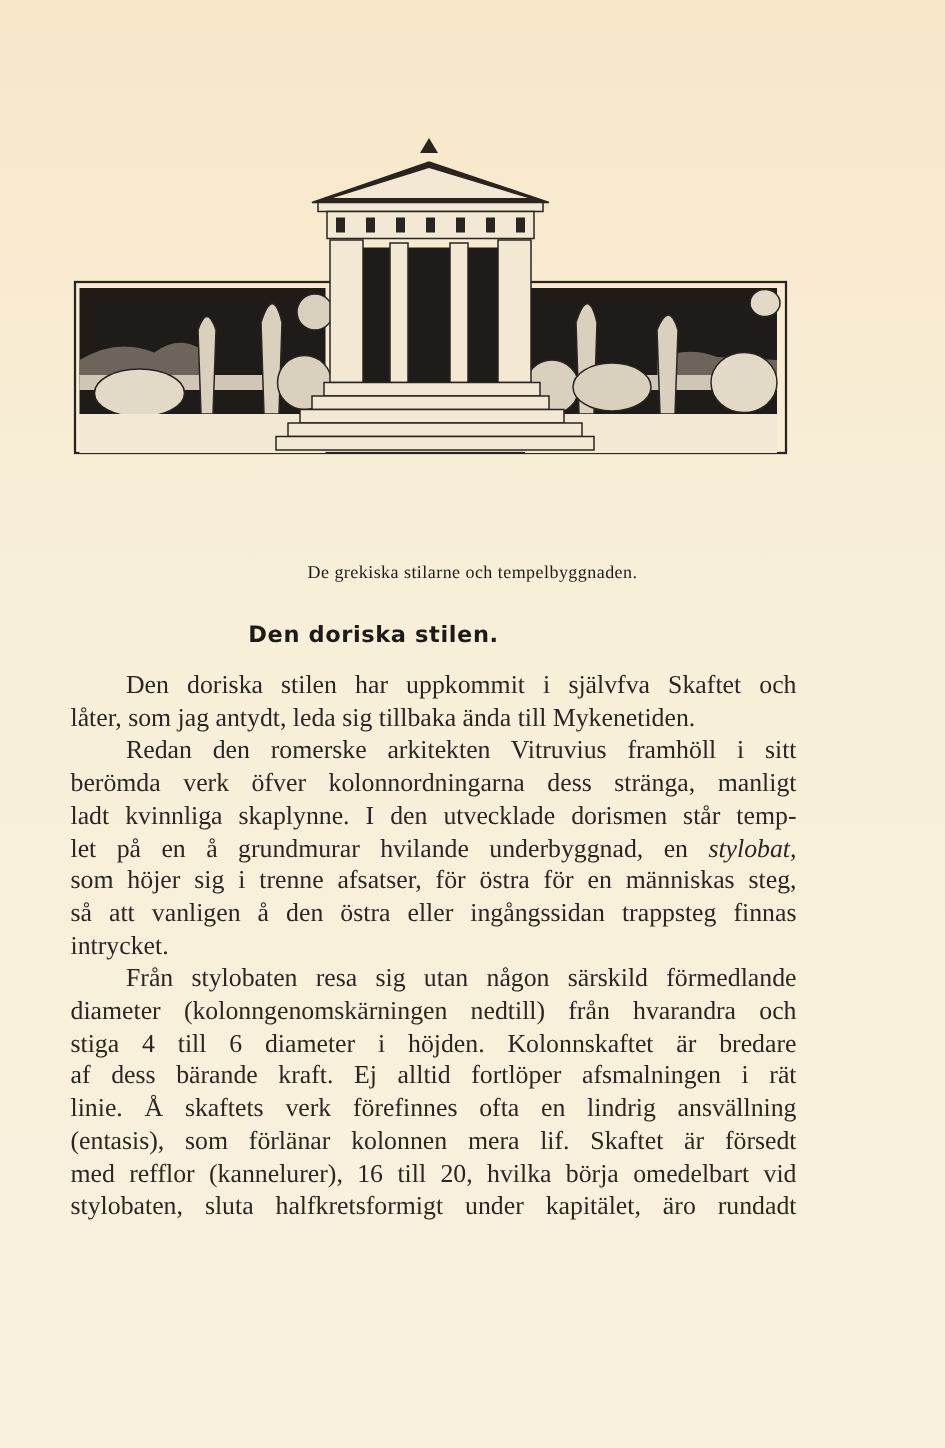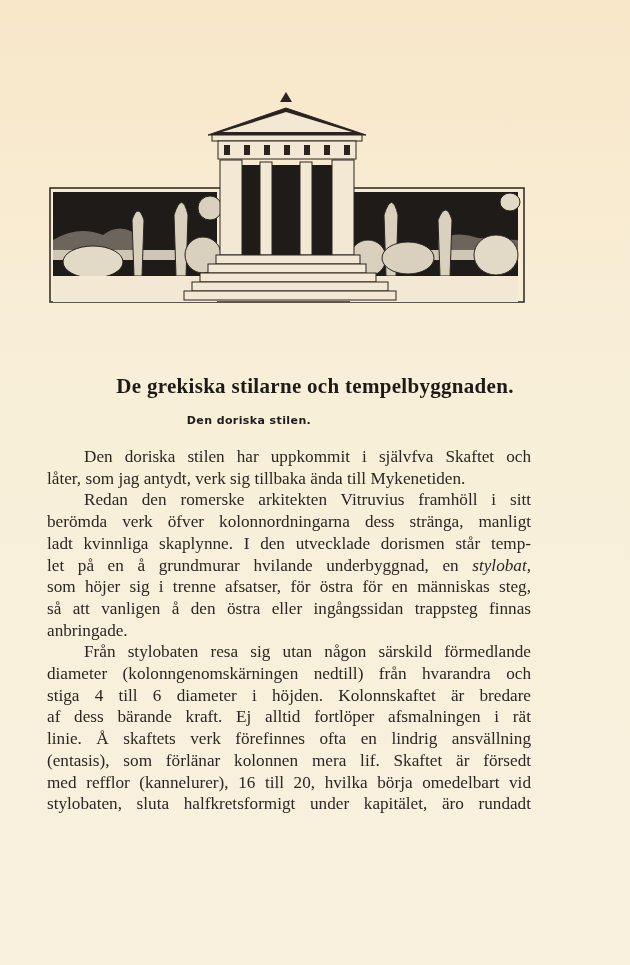--- a/index.html
+++ b/index.html
@@ -12,26 +12,26 @@
     .page {
       position: relative; width: 630px; height: 965px;
       background: linear-gradient(180deg, #f8e7c9 0%, #f8efd9 40%, #f9f1de 100%);
     }
     .illustration {
       position: absolute; left: 48px; top: 90px; width: 478px; height: 215px;
     }
     .title {
       position: absolute; left: 0; width: 630px; top: 374px;
       text-align: center; font-family: "Liberation Serif", serif;
-      font-weight: bold; font-size: 21px; letter-spacing: 0.3px; color: #1e1a17;
+      font-weight: normal; font-size: 12px; letter-spacing: 0.3px; color: #1e1a17;
     }
     .subtitle {
       position: absolute; left: 0; width: 498px; top: 414px;
       text-align: center; font-family: "DejaVu Sans", sans-serif;
-      font-weight: bold; font-size: 11px; letter-spacing: 0.4px; color: #1e1a17;
+      font-weight: bold; font-size: 15px; letter-spacing: 0.4px; color: #1e1a17;
     }
     .body {
       position: absolute; left: 47px; top: 446px; width: 484px;
       font-family: "Liberation Serif", serif; font-size: 17.2px; line-height: 21.7px;
       color: #2b2622;
     }
     .line { display: block; white-space: nowrap; text-align: justify; text-align-last: justify; }
     .line.last { text-align-last: left; }
     .indent { padding-left: 37px; }
     em { }
@@ -92,28 +92,28 @@
     <rect x="152" y="183" width="176" height="9" fill="#f3e8d3" stroke="#2a2420"></rect>
     <rect x="144" y="192" width="196" height="9" fill="#f3e8d3" stroke="#2a2420"></rect>
     <rect x="136" y="201" width="212" height="9" fill="#f3e8d3" stroke="#2a2420"></rect>
   </svg>
 
   <div class="title">De grekiska stilarne och tempelbyggnaden.</div>
   <div class="subtitle">Den doriska stilen.</div>
 
   <div class="body">
     <span class="line indent">Den doriska stilen har uppkommit i självfva Skaftet och</span>
-    <span class="line last">låter, som jag antydt, verk sig tillbaka ända till Mykenetiden.</span>
+    <span class="line last">låter, som jag antydt, leda sig tillbaka ända till Mykenetiden.</span>
     <span class="line indent">Redan den romerske arkitekten Vitruvius framhöll i sitt</span>
     <span class="line">berömda verk öfver kolonnordningarna dess stränga, manligt</span>
     <span class="line">ladt kvinnliga skaplynne. I den utvecklade dorismen står temp-</span>
     <span class="line"><span>let på en å grundmurar hvilande underbyggnad, en </span><em>stylobat,</em></span>
     <span class="line">som höjer sig i trenne afsatser, för östra för en människas steg,</span>
     <span class="line">så att vanligen å den östra eller ingångssidan trappsteg finnas</span>
-    <span class="line last">anbringade.</span>
+    <span class="line last">intrycket.</span>
     <span class="line indent">Från stylobaten resa sig utan någon särskild förmedlande</span>
     <span class="line">diameter (kolonngenomskärningen nedtill) från hvarandra och</span>
     <span class="line">stiga 4 till 6 diameter i höjden. Kolonnskaftet är bredare</span>
     <span class="line">af dess bärande kraft. Ej alltid fortlöper afsmalningen i rät</span>
     <span class="line">linie. Å skaftets verk förefinnes ofta en lindrig ansvällning</span>
     <span class="line">(entasis), som förlänar kolonnen mera lif. Skaftet är försedt</span>
     <span class="line">med refflor (kannelurer), 16 till 20, hvilka börja omedelbart vid</span>
     <span class="line">stylobaten, sluta halfkretsformigt under kapitälet, äro rundadt</span>
   </div>
 </div>

